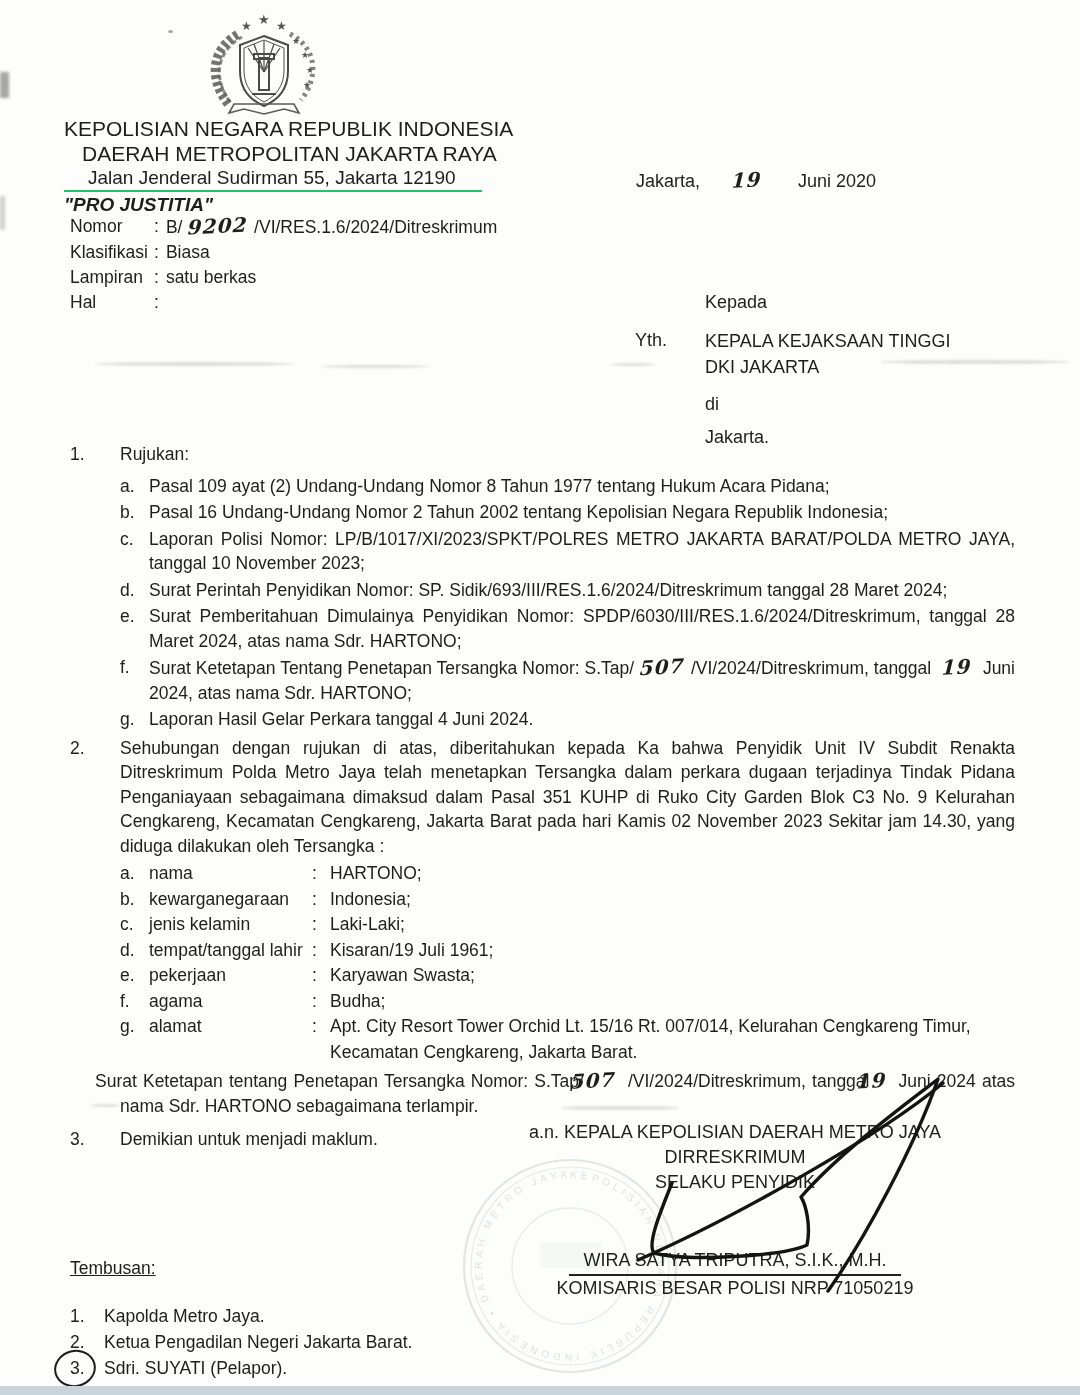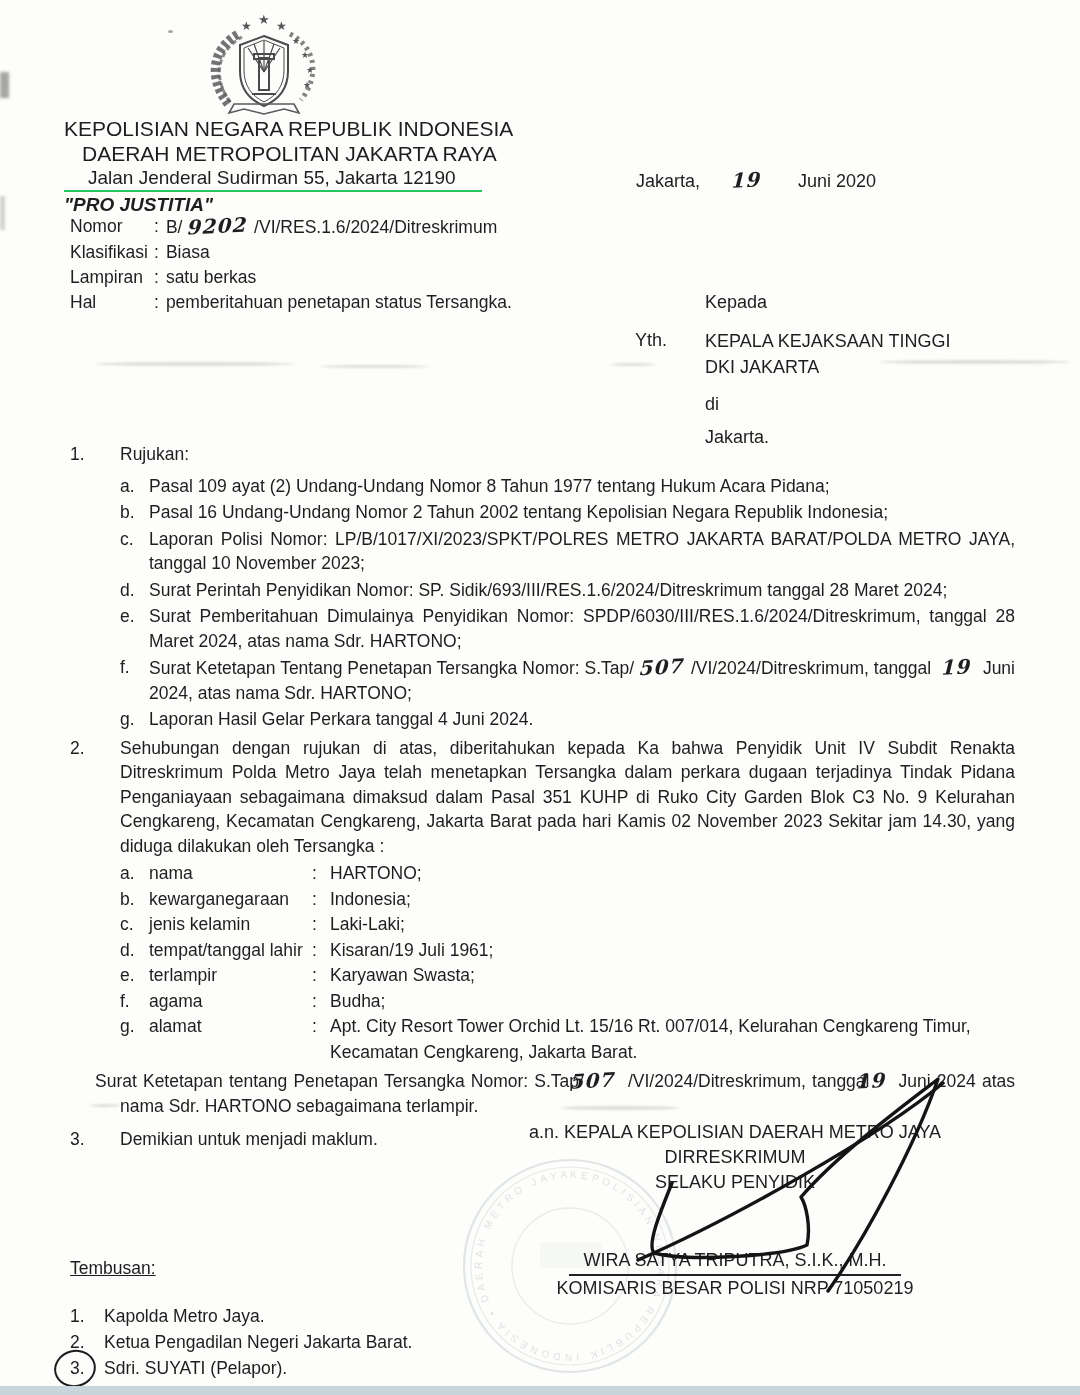--- a/index.html
+++ b/index.html
@@ -144,21 +144,20 @@
         <span>Biasa</span>
       </div>
       <div class="meta-row">
         <span class="meta-label">Lampiran</span>
         <span class="meta-colon">:</span>
         <span>satu berkas</span>
       </div>
       <div class="meta-row">
         <span class="meta-label">Hal</span>
         <span class="meta-colon">:</span>
-        <span>pemberitahuan penetapan status Tersangka.</span>
       </div>
     </div>
 
   <div class="recipient">
     <div class="rec-kepada">Kepada</div>
     <div class="rec-row">
       <span class="rec-yth">Yth.</span>
       <span class="rec-name">
         <span>KEPALA KEJAKSAAN TINGGI</span><br>
         <span>DKI JAKARTA</span>
@@ -229,21 +228,21 @@
           <span class="id-value">Laki-Laki;</span>
         </div>
         <div class="id-row">
           <span class="id-letter">d.</span>
           <span class="id-label">tempat/tanggal lahir</span>
           <span class="id-colon">:</span>
           <span class="id-value">Kisaran/19 Juli 1961;</span>
         </div>
         <div class="id-row">
           <span class="id-letter">e.</span>
-          <span class="id-label">terlampir</span>
+          <span class="id-label">pekerjaan</span>
           <span class="id-colon">:</span>
           <span class="id-value">Karyawan Swasta;</span>
         </div>
         <div class="id-row">
           <span class="id-letter">f.</span>
           <span class="id-label">agama</span>
           <span class="id-colon">:</span>
           <span class="id-value">Budha;</span>
         </div>
         <div class="id-row">

